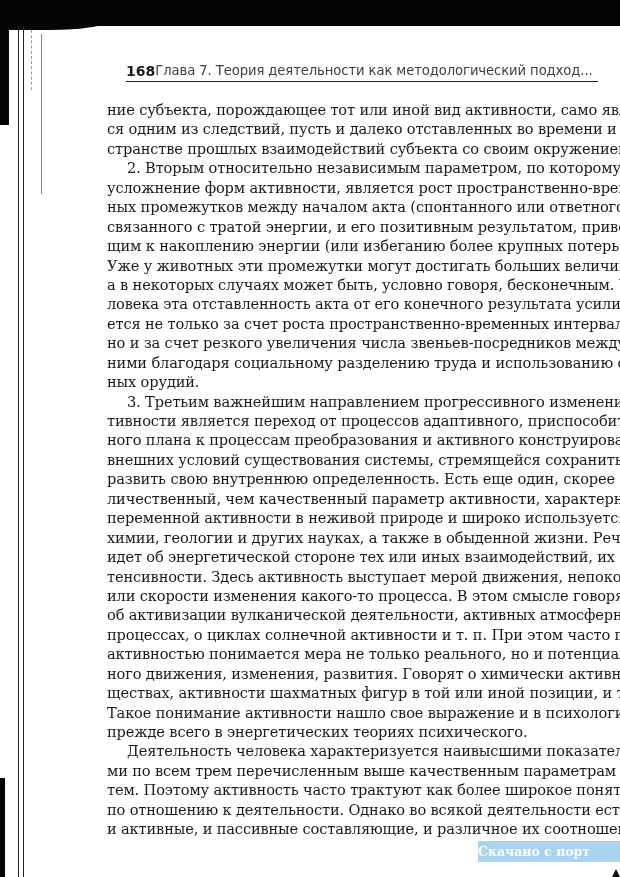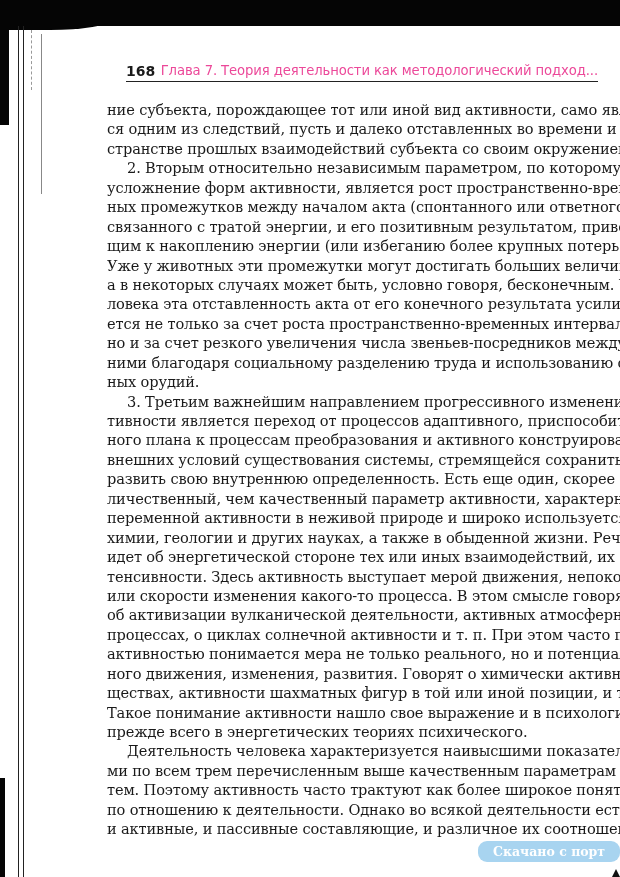--- a/index.html
+++ b/index.html
@@ -31,45 +31,45 @@
     }
     .binding-dots {
       position: absolute; left: 31px; top: 30px; width: 1px; height: 60px;
       border-left: 1px dashed #999;
     }
 
     
     .running-head {
       position: absolute; left: 126px; top: 62px; width: 472px; height: 20px;
       border-bottom: 1px solid #222;
-      display: flex; align-items: flex-end; justify-content: space-between;
+      display: flex; align-items: flex-end; 
       font-family: "DejaVu Sans", sans-serif;
     }
     .page-number { font-weight: bold; font-size: 14px; line-height: 18px; padding-bottom: 1px; }
-    .chapter-title { font-size: 13.2px; line-height: 18px; padding-bottom: 1px; letter-spacing: -0.1px; color: #ec4899; }
+    .chapter-title { font-size: 13.2px; line-height: 18px; padding-bottom: 1px; letter-spacing: -0.1px; color: #404040; }
 
     
     .text-block {
       position: absolute; left: 107px; top: 100px; width: 490px;
       font-size: 14.6px; line-height: 19.45px; text-align: justify;
       letter-spacing: -0.15px;
     }
     .text-block .line {
       display: block; white-space: nowrap; text-align-last: justify; text-align: justify;
       height: 19.45px; overflow: visible;
     }
     .text-block .line.last { text-align-last: left; }
     .text-block .line.indent { padding-left: 20px; }
 
     
     .watermark {
       position: absolute; left: 478px; top: 841px; width: 142px; height: 21px;
       background: #a8d4f0; color: #ffffff;
       font-family: "DejaVu Serif", serif; font-weight: bold; font-size: 12.5px;
-      line-height: 21px; padding-left: 15px; white-space: nowrap; overflow: hidden; border-radius: 9px;
+      line-height: 21px; white-space: nowrap; overflow: hidden;
     }
     .corner-mark {
       position: absolute; left: 612px; top: 869px; width: 0; height: 0;
       border-left: 4px solid transparent; border-right: 4px solid transparent;
       border-bottom: 8px solid #111;
     }
   </style>
 </head>
 <body>
 

